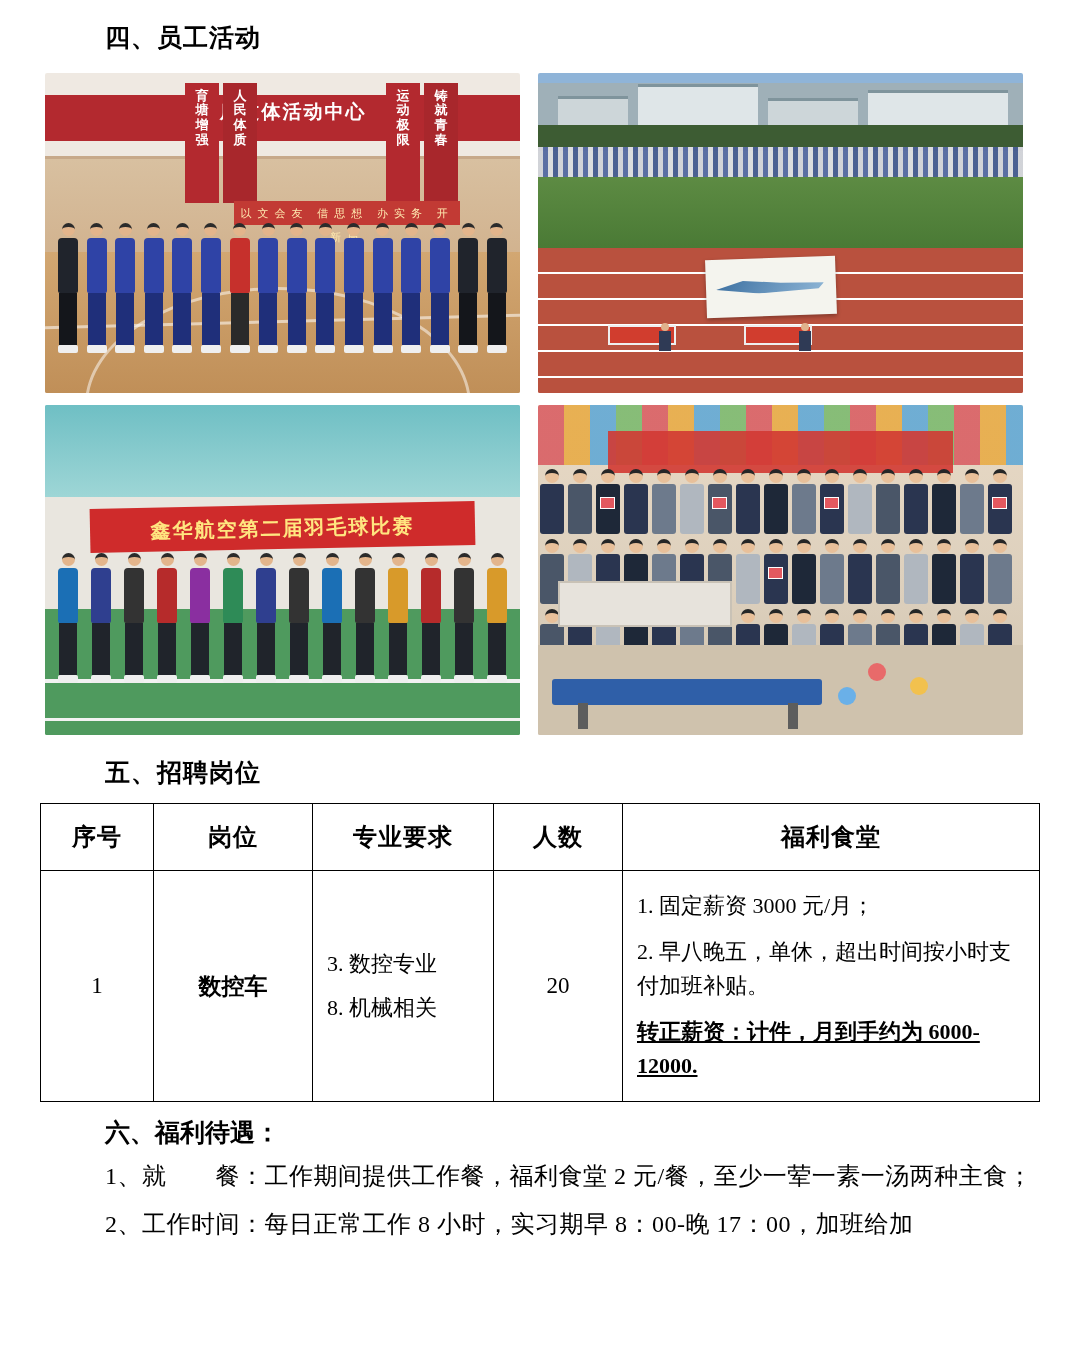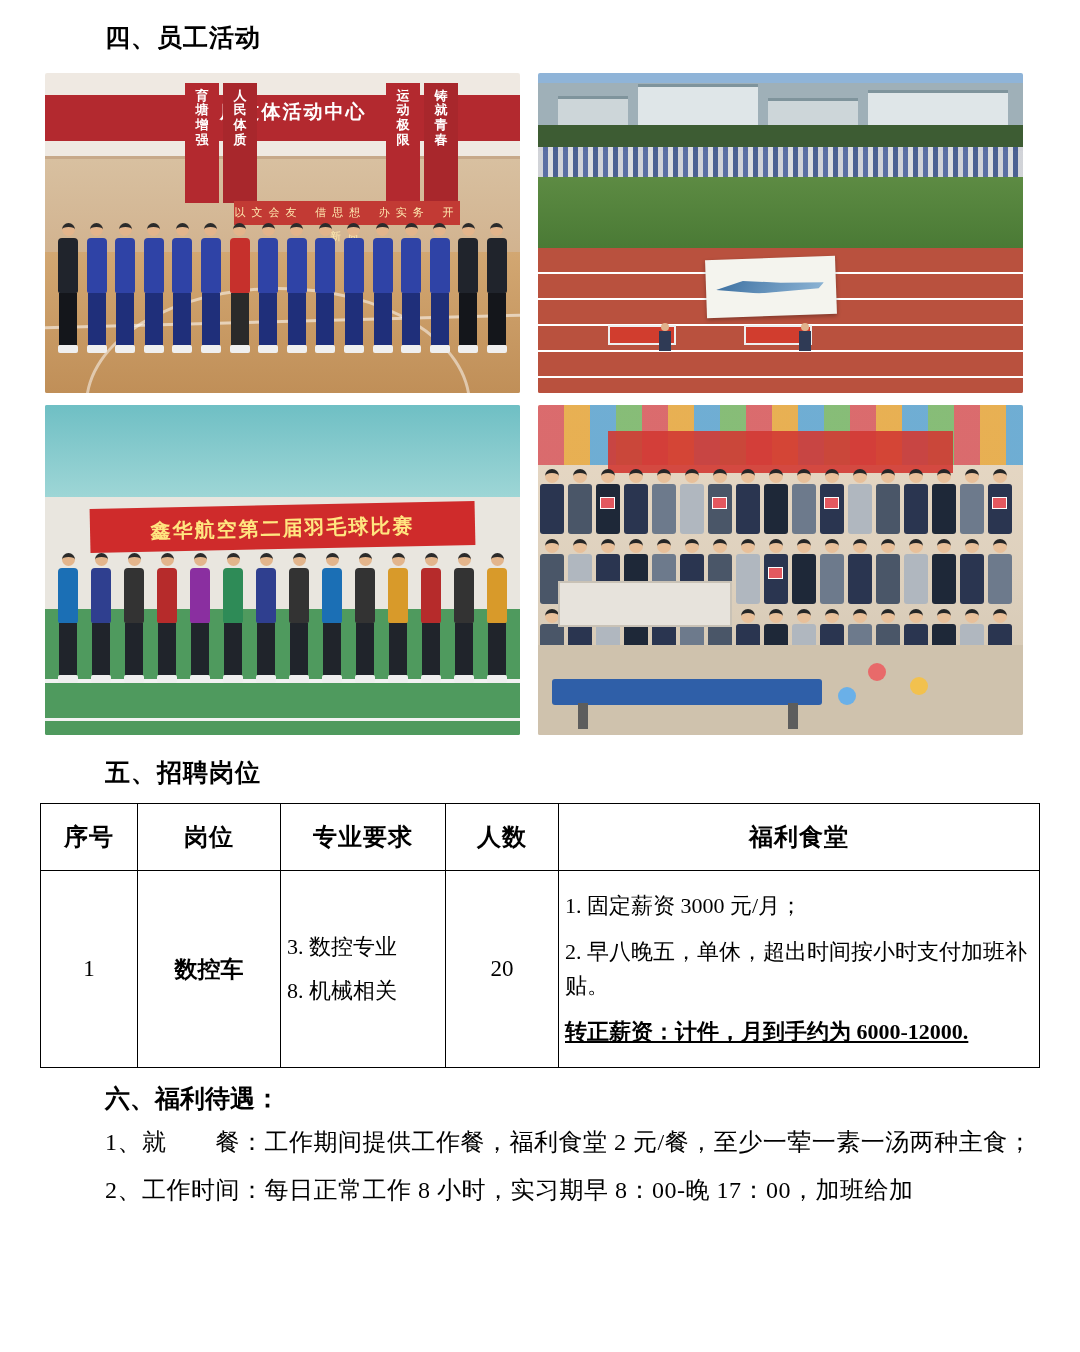--- a/index.html
+++ b/index.html
@@ -86,21 +86,21 @@
   .ph1 .vb-r2 { right: 62px; background: #a8272c; }
   .ph1 .sub-banner {
     position: absolute; left: 150px; right: 60px; top: 128px;
     height: 24px;
     background: #c23a34;
     color: #ffe9b0;
     font-size: 11px;
     text-align: center;
     line-height: 24px;
     letter-spacing: 6px;
-    font-family: Liberation Mono, monospace;
+    font-family: Liberation Serif, serif;
     margin-left: 39px;
   }
   .ph1 .floor {
     position: absolute; left: 0; right: 0; bottom: 0; height: 44%;
     background: linear-gradient(to bottom, #d2a772, #c08f58);
   }
   .ph1 .floor-line {
     position: absolute; bottom: 70px; left: -10%; width: 120%;
     height: 3px; background: rgba(255,255,255,0.55);
     transform: rotate(-1.5deg);
@@ -296,21 +296,21 @@
     padding: 0 0 0 0;
   }
   table.jobs {
     border-collapse: collapse;
     width: 1000px;
     margin-left: 0;
     table-layout: fixed;
   }
   table.jobs th, table.jobs td {
     border: 1.5px solid #000;
-    padding: 6px 6px;
+    padding: 6px 14px;
     vertical-align: middle;
     font-size: 23px;
   }
   table.jobs th {
     text-align: center;
     font-weight: bold;
     font-size: 24px;
     height: 54px;
     letter-spacing: 1px;
   }

